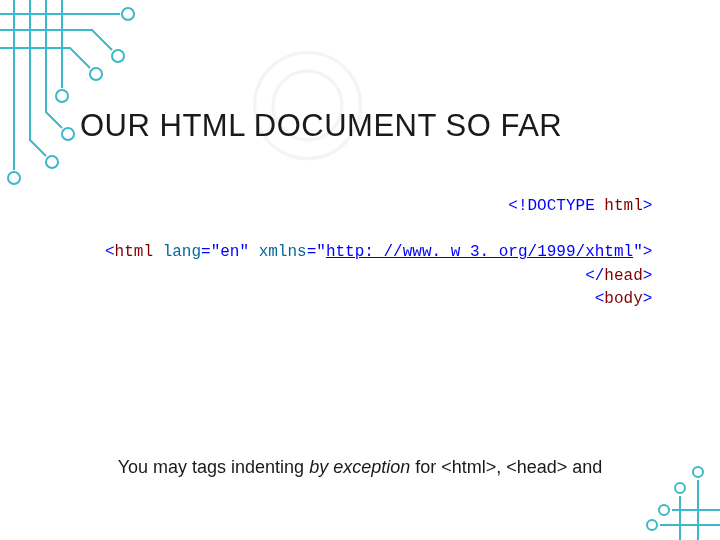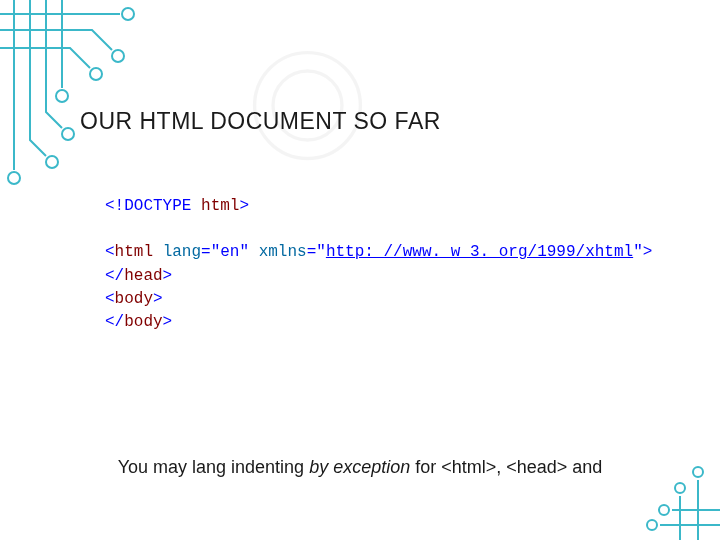--- a/index.html
+++ b/index.html
@@ -24,33 +24,34 @@
     bottom: 0;
     right: 0;
     width: 90px;
     height: 90px;
     pointer-events: none;
   }
   .title {
     position: absolute;
     top: 108px;
     left: 80px;
-    font-size: 23px;
+    font-size: 31px;
     color: #1a1a1a;
     font-weight: 400;
     letter-spacing: 0.5px;
   }
   .code-block {
     position: absolute;
     top: 195px;
     left: 105px;
     font-family: Consolas, 'Courier New', monospace;
     font-size: 16px;
     line-height: 1.45;
     color: #000;
+    text-align: right;
   }
   .line { white-space: pre; }
   .tag-blue { color: #0000ff; }
   .attr-red { color: #0369a1; }
   .attr-blue { color: #0000ff; }
   .bang-blue { color: #0000ff; }
   .kw-maroon { color: #800000; }
   .note {
     position: absolute;
     top: 455px;
@@ -113,18 +114,17 @@
 </svg>
 
 <h1 class="title">OUR HTML DOCUMENT SO FAR</h1>
 
 <div class="code-block">
   <div class="line"><span class="tag-blue">&lt;!</span><span class="bang-blue">DOCTYPE</span><span> </span><span class="kw-maroon">html</span><span class="tag-blue">&gt;</span></div>
   <div class="line">&nbsp;</div>
   <div class="line"><span class="tag-blue">&lt;</span><span class="kw-maroon">html</span><span> </span><span class="attr-red">lang</span><span class="attr-blue">="en"</span><span> </span><span class="attr-red">xmlns</span><span class="attr-blue">=</span><span class="attr-blue">"</span><span class="attr-blue" style="text-decoration:underline">http: //www. w 3. org/1999/xhtml</span><span class="attr-blue">"</span><span class="tag-blue">&gt;</span></div>
   <div class="line"><span class="tag-blue">&lt;/</span><span class="kw-maroon">head</span><span class="tag-blue">&gt;</span></div>
   <div class="line"><span class="tag-blue">&lt;</span><span class="kw-maroon">body</span><span class="tag-blue">&gt;</span></div>
-  <div class="line"><span class="tag-blue">&lt;/</span><span class="kw-maroon">body</span><span class="tag-blue">&gt;</span></div>
 </div>
 
 <div class="note">
-  <span>You may lang indenting </span><em>by exception</em><span> for &lt;html&gt;, &lt;head&gt; and</span><br>
+  <span>You may tags indenting </span><em>by exception</em><span> for &lt;html&gt;, &lt;head&gt; and</span><br>
 </div>
 
 </body></html>

